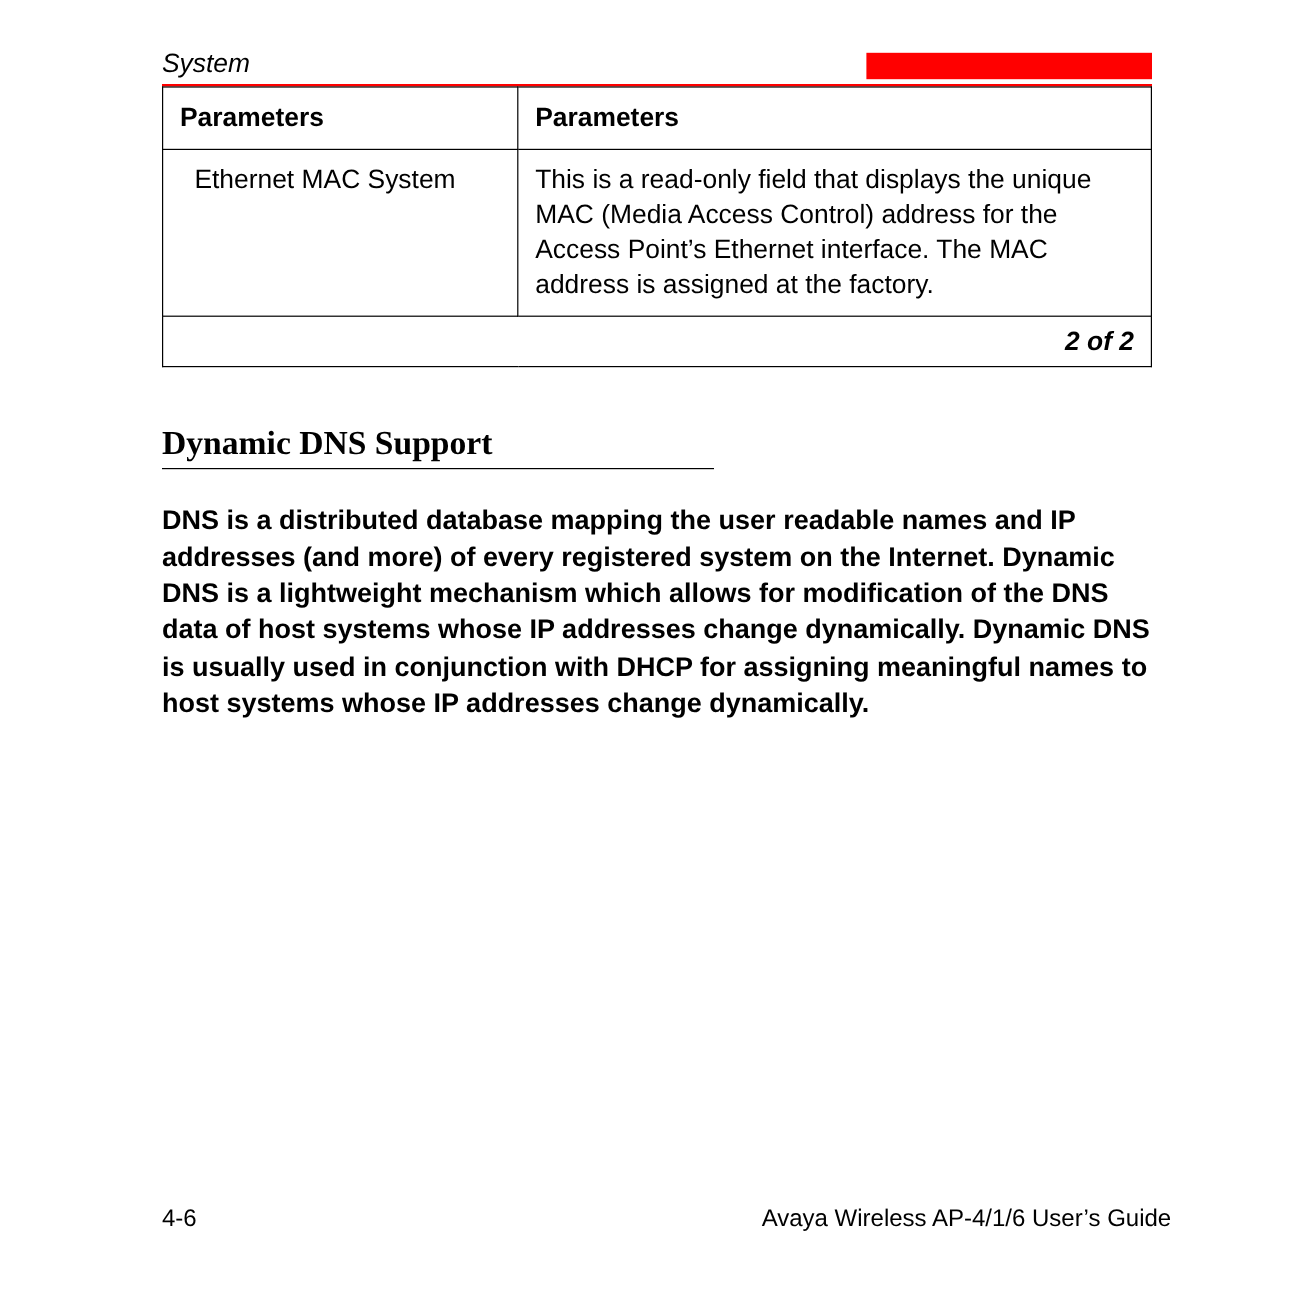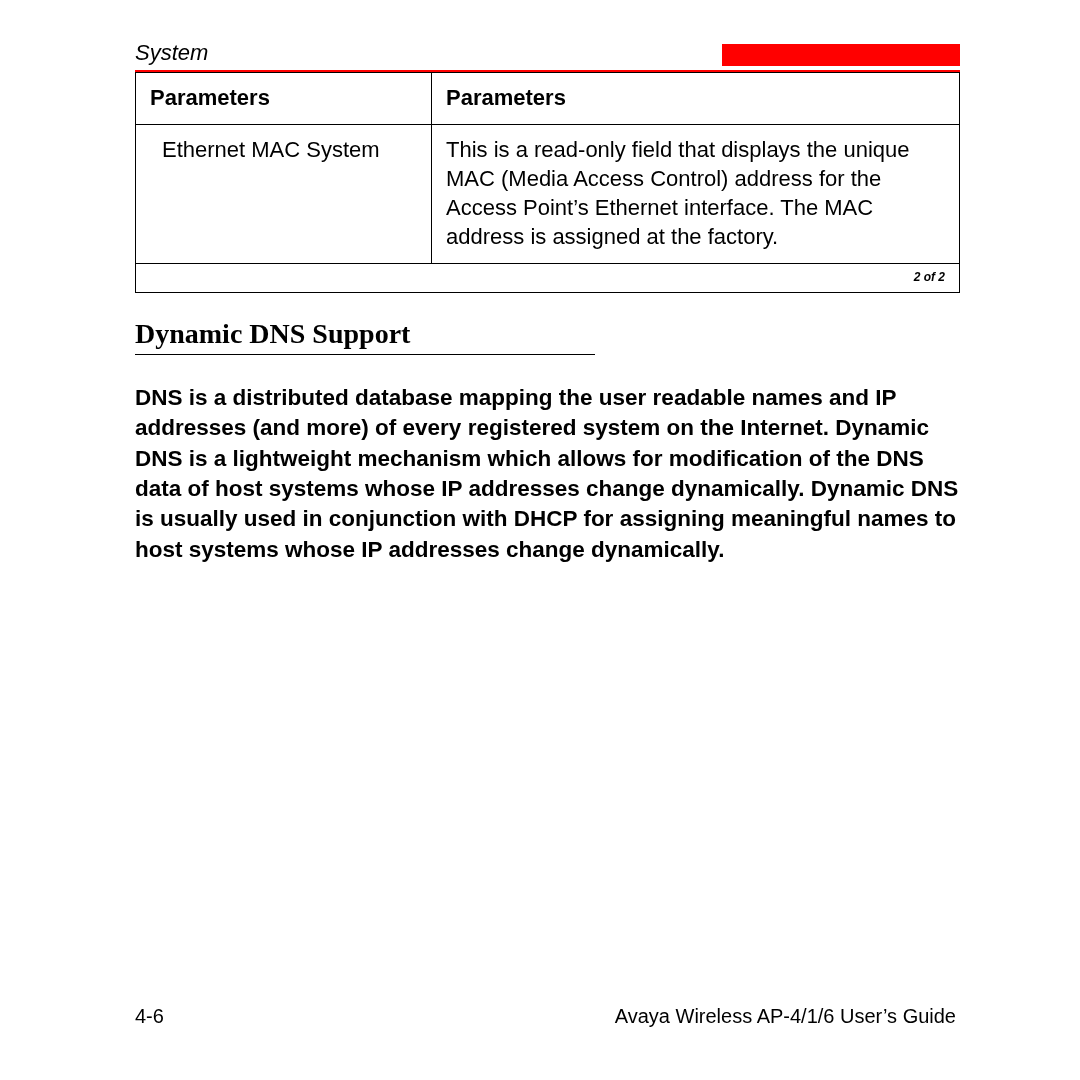--- a/index.html
+++ b/index.html
@@ -57,42 +57,42 @@
     font-weight: bold;
   }
   table.params td.param-name {
     padding-left: 26px;
     width: 255px;
   }
   .pager-cell {
     text-align: right !important;
     font-style: italic;
     font-weight: bold;
-    font-size: 12px;
+    font-size: 22px;
     padding: 6px 14px !important;
   }
   .section-heading {
     font-family: Georgia, "Times New Roman", serif;
     font-weight: bold;
     font-size: 28px;
-    margin-top: 25px;
+    margin-top: 48px;
     padding-bottom: 4px;
     width: 460px;
     border-bottom: 1.5px solid #000;
   }
   .body-text {
     font-size: 22.5px;
     line-height: 1.35;
     margin-top: 28px;
     font-weight: bold;
   }
   .footer {
     position: absolute;
     left: 135px;
-    right: 124px;
+    right: 104px;
     bottom: 52px;
     display: flex;
     justify-content: space-between;
     font-size: 20px;
   }
 </style>
 </head>
 <body>
 
 <div class="page">

